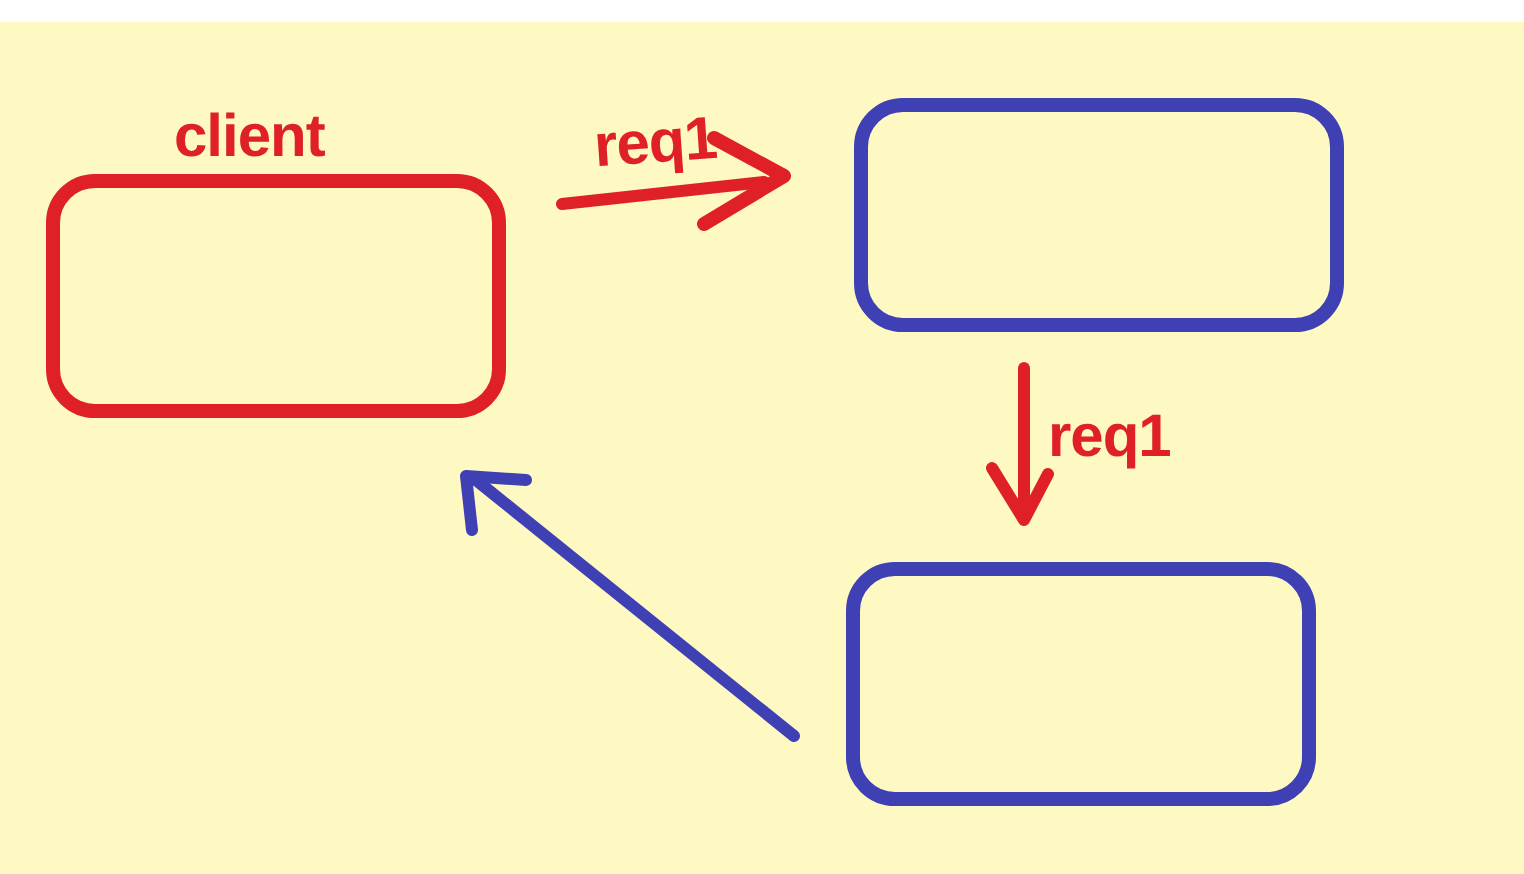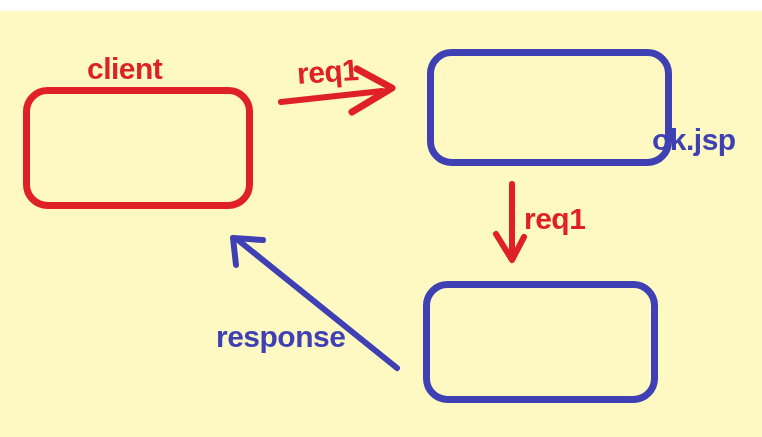--- a/index.html
+++ b/index.html
@@ -58,20 +58,18 @@
 
     <path d="M397,357 L238,229" fill="none" stroke-width="6" stroke-linecap="round" style="stroke: rgb(62, 64, 180);"></path>
     <path d="M236,254 L233,227 L263,229" fill="none" stroke-width="6" stroke-linecap="round" stroke-linejoin="round" style="stroke: rgb(62, 64, 180);"></path>
   </svg>
 
   <div class="label lbl-client" style="color: rgb(223, 33, 39);">client</div>
 
   <div class="label lbl-req1a" style="color: rgb(223, 33, 39);">req1</div>
 
 
-  <div class="label lbl-okjsp" style="color: rgb(62, 64, 180);">ok.jsp</div>
 
   <div class="label lbl-req1b" style="color: rgb(223, 33, 39);">req1</div>
 
-  <div class="label lbl-response" style="color: rgb(62, 64, 180);">response</div>
 
 
 </div>
 
 </body></html>

